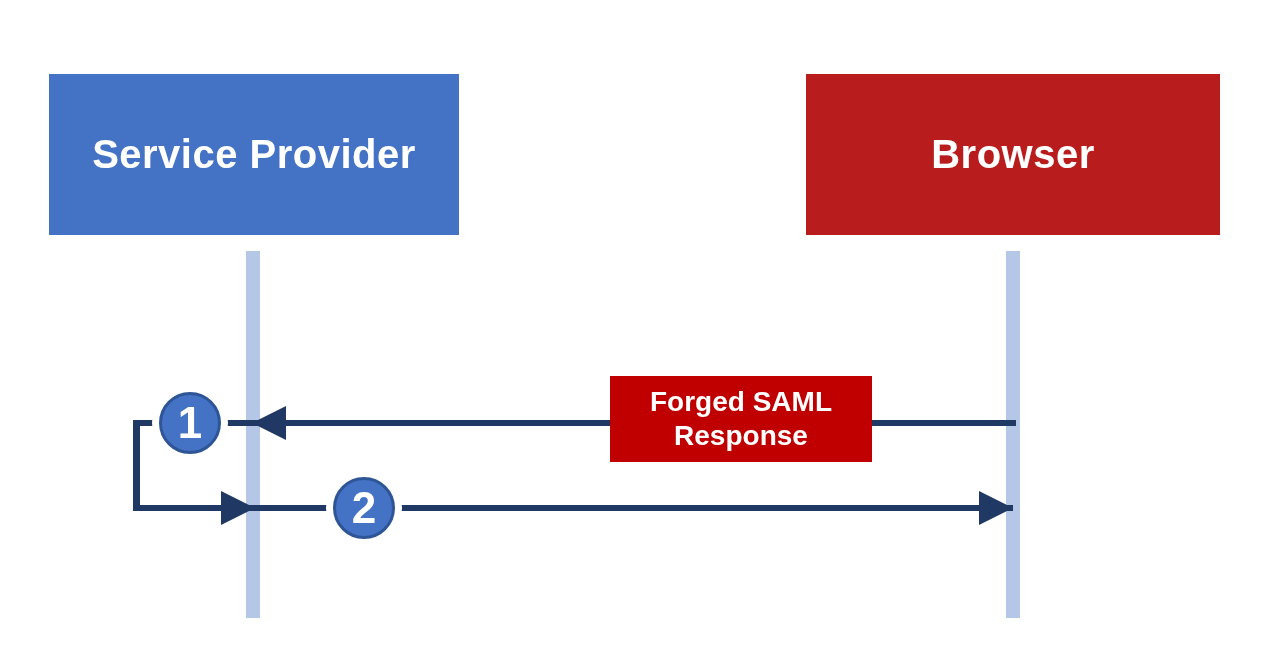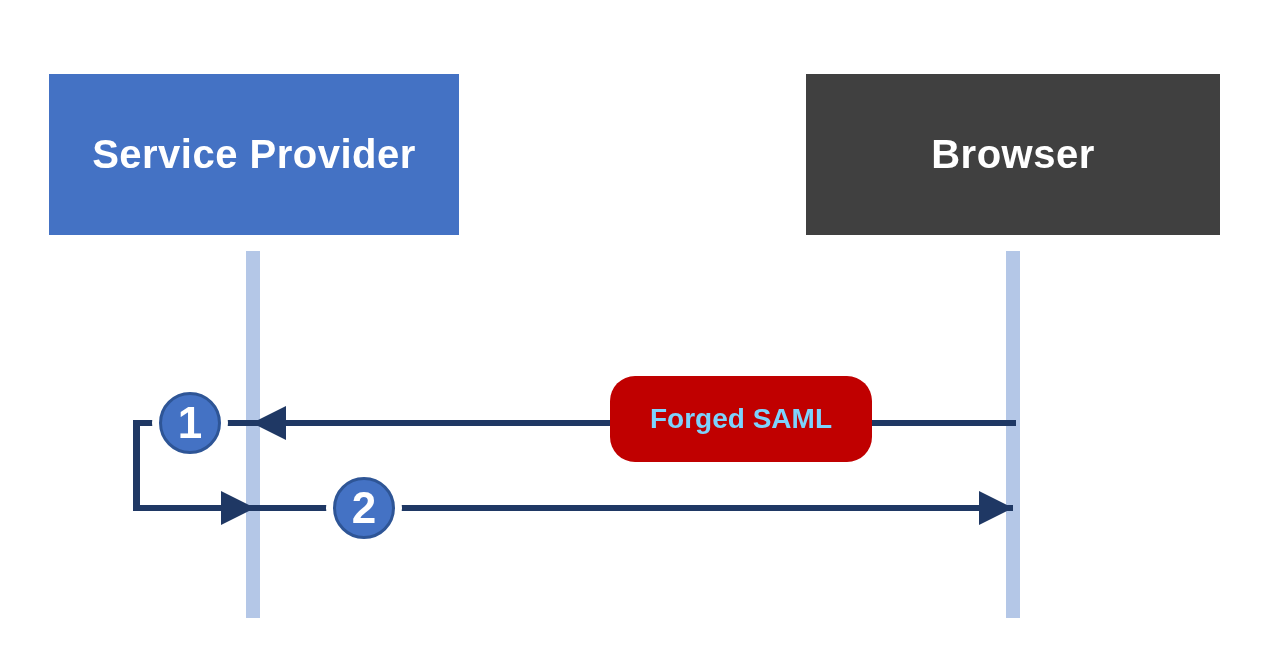--- a/index.html
+++ b/index.html
@@ -66,26 +66,25 @@
   .msg-label {
     position: absolute;
     left: 610px;
     top: 376px;
     width: 262px;
     height: 86px;
     display: flex;
     flex-direction: column;
     align-items: center;
     justify-content: center;
-    color: #7dd3fc;
+    color: #ffffff;
     font-size: 28px;
     font-weight: 700;
     line-height: 34px;
     text-align: center;
-    border-radius: 25px;
   }
 
   
   .step-circle {
     position: absolute;
     width: 56px;
     height: 56px;
     border-radius: 50%;
     border: 3px solid #2E5596;
     box-shadow: 0 0 0 7px #ffffff;
@@ -102,38 +101,39 @@
 </style>
 </head>
 <body>
 
 <div class="canvas">
 
   <div class="actor actor-sp" style="background-color: rgb(68, 114, 196); color: rgb(255, 255, 255);">
     <span>Service Provider</span>
   </div>
 
-  <div class="actor actor-browser" style="background-color: #404040; color: rgb(255, 255, 255);">
+  <div class="actor actor-browser" style="background-color: #b91c1c; color: rgb(255, 255, 255);">
     <span>Browser</span>
   </div>
 
   <div class="lifeline lifeline-sp" style="background-color: rgb(180, 199, 231);"></div>
   <div class="lifeline lifeline-browser" style="background-color: rgb(180, 199, 231);"></div>
 
   <div class="shaft shaft-msg1" style="background-color: rgb(31, 56, 100);"></div>
   <div class="arrowhead arrowhead-left ah-msg1" style="border-right-color: rgb(31, 56, 100);"></div>
 
   <div class="elbow-vert" style="background-color: rgb(31, 56, 100);"></div>
 
   <div class="shaft shaft-msg2" style="background-color: rgb(31, 56, 100);"></div>
   <div class="arrowhead arrowhead-right ah-msg2-sp" style="border-left-color: rgb(31, 56, 100);"></div>
   <div class="arrowhead arrowhead-right ah-msg2-browser" style="border-left-color: rgb(31, 56, 100);"></div>
 
   <div class="msg-label" style="background-color: rgb(192, 0, 0);">
     <span>Forged SAML</span>
+    <span>Response</span>
   </div>
 
   <div class="step-circle step-1" style="background-color: rgb(68, 114, 196); border-color: rgb(46, 85, 150);">
     <span>1</span>
   </div>
   <div class="step-circle step-2" style="background-color: rgb(68, 114, 196); border-color: rgb(46, 85, 150);">
     <span>2</span>
   </div>
 
 </div>

